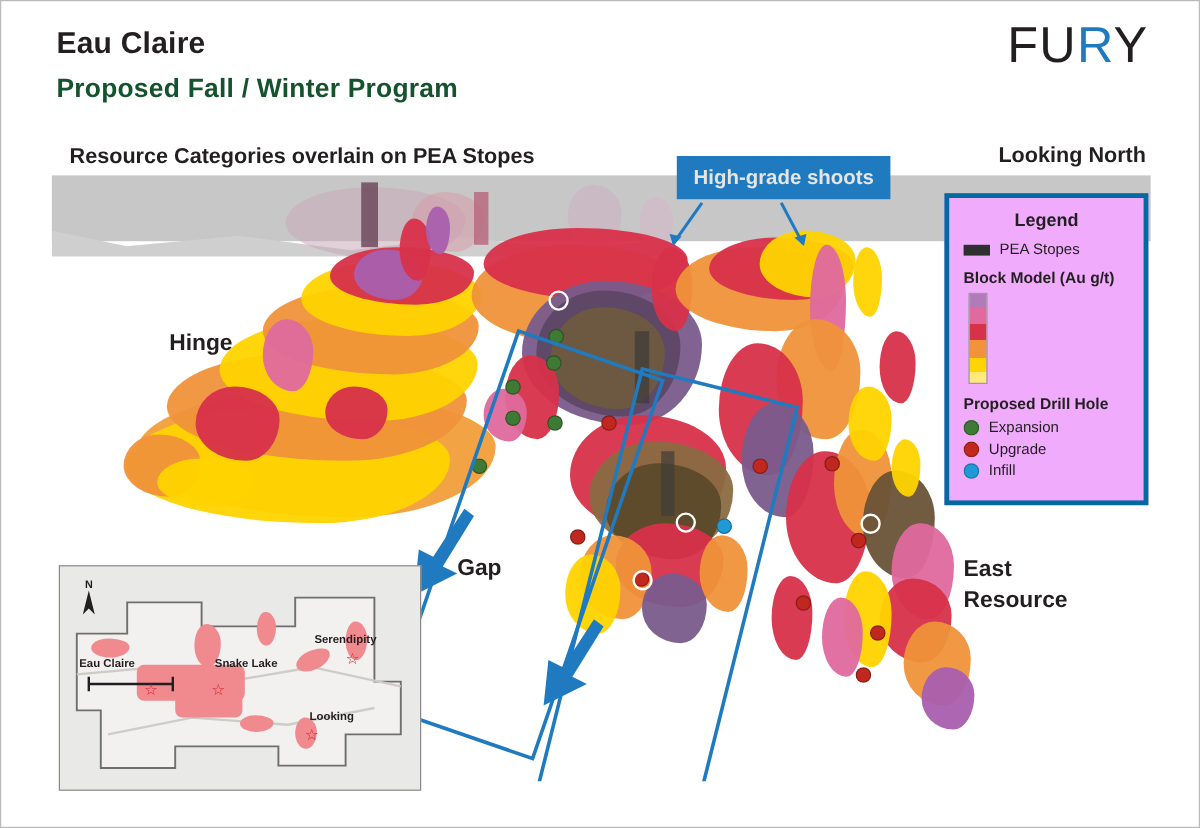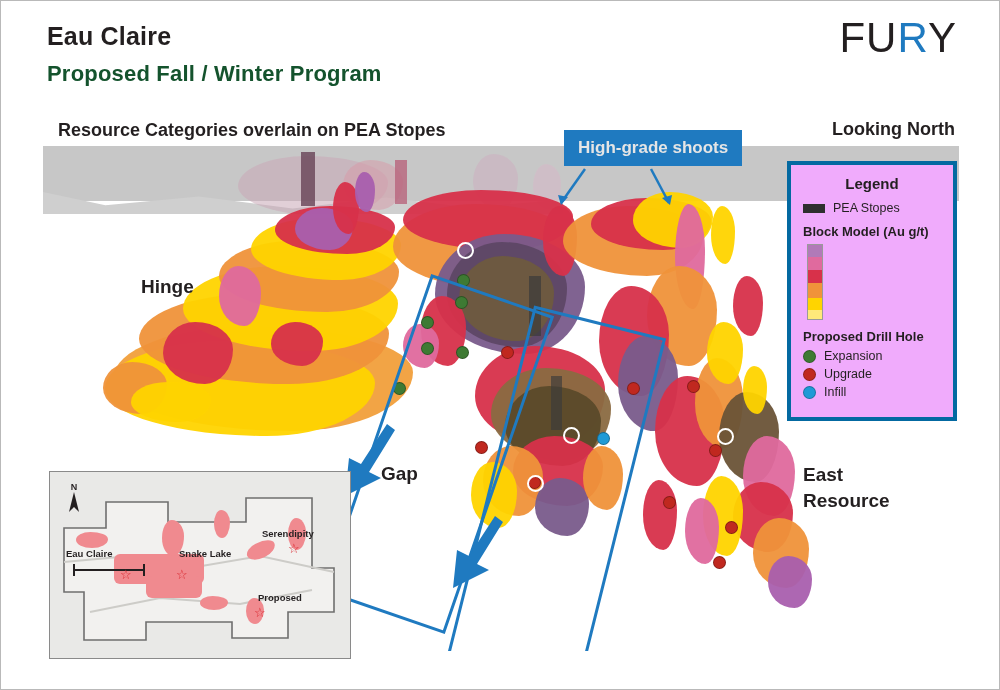--- a/index.html
+++ b/index.html
@@ -489,21 +489,21 @@
     <div id="north-arrow">
       <div>N</div>
       <svg width="12" height="22" viewBox="0 0 12 22">
         <polygon points="6,0 11,20 6,15 1,20" fill="#231f20"></polygon>
       </svg>
     </div>
 
     <div class="inset-label" style="left:16px;top:76px;">Eau Claire</div>
     <div class="inset-label" style="left:84px;top:76px;margin-left:45px;">Snake Lake</div>
     <div class="inset-label" style="left:212px;top:56px;">Serendipity</div>
-    <div class="inset-label" style="left:208px;top:120px;">Proposed</div>
+    <div class="inset-label" style="left:208px;top:120px;">Looking</div>
 
     <span class="star" style="left:70px;top:96px;">☆</span>
     <span class="star" style="left:126px;top:96px;">☆</span>
     <span class="star" style="left:238px;top:70px;">☆</span>
     <span class="star" style="left:204px;top:134px;">☆</span>
   </div>
 
 </div>
 
 </body></html>

